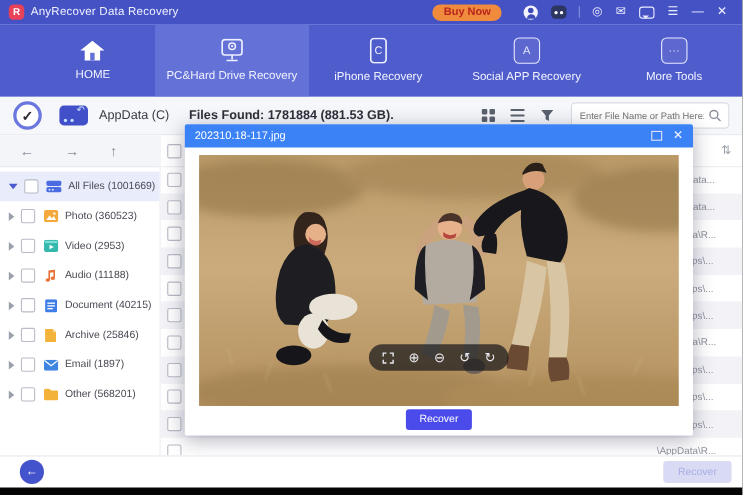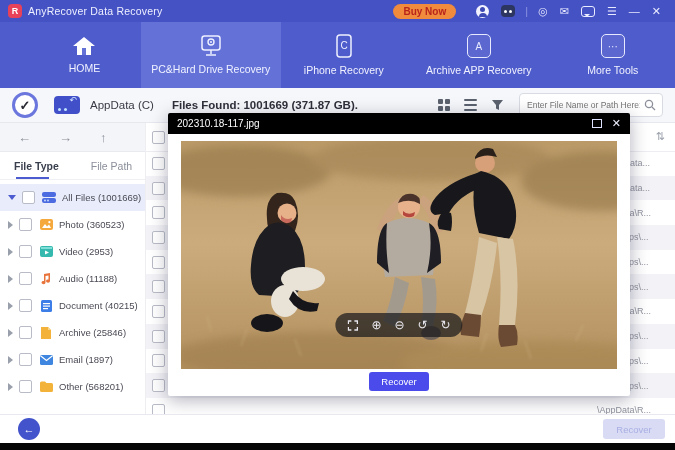--- a/index.html
+++ b/index.html
@@ -73,21 +73,21 @@
   .titem{height:27px;display:flex;align-items:center;font-size:9.5px;color:#4a4a55;cursor:pointer;}
   .titem.selected{background:#e9edfb;}
   .tw{width:0;height:0;flex:none;margin-left:8px;}
   .tw.down{border-left:4px solid transparent;border-right:4px solid transparent;border-top:5px solid #4d5bd0;}
   .tw.right{border-top:4px solid transparent;border-bottom:4px solid transparent;border-left:5px solid #9aa0ab;}
   .titem .cbx{margin-left:6px;}
   .ficon{width:14px;height:12px;margin-left:7px;margin-right:6px;flex:none;display:flex;align-items:center;justify-content:center;}
 
   
   .modal{position:absolute;left:168px;top:113px;width:462px;height:283px;background:#fff;z-index:5;box-shadow:0 4px 18px rgba(30,30,60,.35);border-radius:2px;}
-  .m-head{height:21px;background:#000000;display:flex;align-items:center;padding:0 9px;border-radius:2px 2px 0 0;}
+  .m-head{height:21px;background:#3b82f6;display:flex;align-items:center;padding:0 9px;border-radius:2px 2px 0 0;}
   .m-title{color:#fff;font-size:10px;flex:1;}
   .m-max{width:8px;height:7px;border:1.2px solid #dfe2ff;margin-right:10px;cursor:pointer;}
   .m-close{color:#eef0ff;font-size:11px;cursor:pointer;line-height:1;}
   .m-photo{position:absolute;left:13px;top:28px;right:13px;height:228px;overflow:hidden;background:#c6a67a;}
   .viewerbar{position:absolute;left:50%;transform:translateX(-50%);bottom:32px;background:rgba(25,25,28,.72);border-radius:14px;height:24px;display:flex;align-items:center;padding:0 12px;gap:13px;z-index:6;}
   .vb-ic{color:#e8e8ee;font-size:12px;cursor:pointer;display:flex;align-items:center;line-height:1;}
   .m-recover{position:absolute;left:50%;transform:translateX(-50%);bottom:5px;width:60px;height:19px;background:#4b4bec;color:#fff;font-size:9.5px;border:none;border-radius:3px;cursor:pointer;}
 
   
   .footer{position:absolute;left:0;top:414px;width:675px;height:29px;background:#fff;border-top:1px solid #e8e8ee;display:flex;align-items:center;padding:0 10px;box-sizing:border-box;z-index:6;}
@@ -144,33 +144,33 @@
     </div>
     <div class="navtab nt-ip">
       <svg width="16" height="24" viewBox="0 0 16 24">
           <rect x="1" y="1" width="14" height="22" rx="3" fill="none" stroke="#eef0ff" stroke-width="1.5"></rect>
           <text x="8" y="15" font-size="10" fill="#eef0ff" text-anchor="middle" font-family="Liberation Sans">C</text>
         </svg>
       <span>iPhone Recovery</span>
     </div>
     <div class="navtab nt-sa">
       <span class="nav-badge">A</span>
-      <span>Archive APP Recovery</span>
+      <span>Social APP Recovery</span>
     </div>
     <div class="navtab nt-mt">
       <span class="nav-badge">···</span>
       <span>More Tools</span>
     </div>
   </div>
 
   <div class="toolbar">
     <div class="scanbadge">✓</div>
     <div class="driveic"></div>
     <div class="drivelabel">AppData (C)</div>
-    <div class="filesfound">Files Found: 1001669 (371.87 GB).</div>
+    <div class="filesfound">Files Found: 1781884 (881.53 GB).</div>
     <div class="sp"></div>
     <span class="viewbtn">
         <span class="grid-ic">
           <i></i>
           <i></i>
           <i></i>
           <i></i>
         </span>
       </span>
     <span class="viewbtn">
@@ -247,24 +247,20 @@
             <span class="fpath">\AppData\R...</span>
           </div>
       </div>
     </div>
 
     <div class="sidebar">
       <div class="side-nav">
         <span class="arr-back">←</span>
         <span class="arr-fwd">→</span>
         <span class="arr-up">↑</span>
-      </div>
-      <div class="side-tabs">
-        <span class="stab t1 active">File Type</span>
-        <span class="stab t2">File Path</span>
       </div>
       <div class="tree">
         <div class="titem selected">
           <span class="tw down"></span>
           <span class="cbx"></span>
           <span class="ficon">
               <svg width="14" height="11" viewBox="0 0 14 11">
                 <rect x="0" y="0" width="14" height="5" rx="2" fill="#4d6be0"></rect>
                 <rect x="0" y="6" width="14" height="5" rx="2" fill="#4d6be0"></rect>
                 <circle cx="3" cy="8.5" r="0.9" fill="#cfe3ff"></circle>

